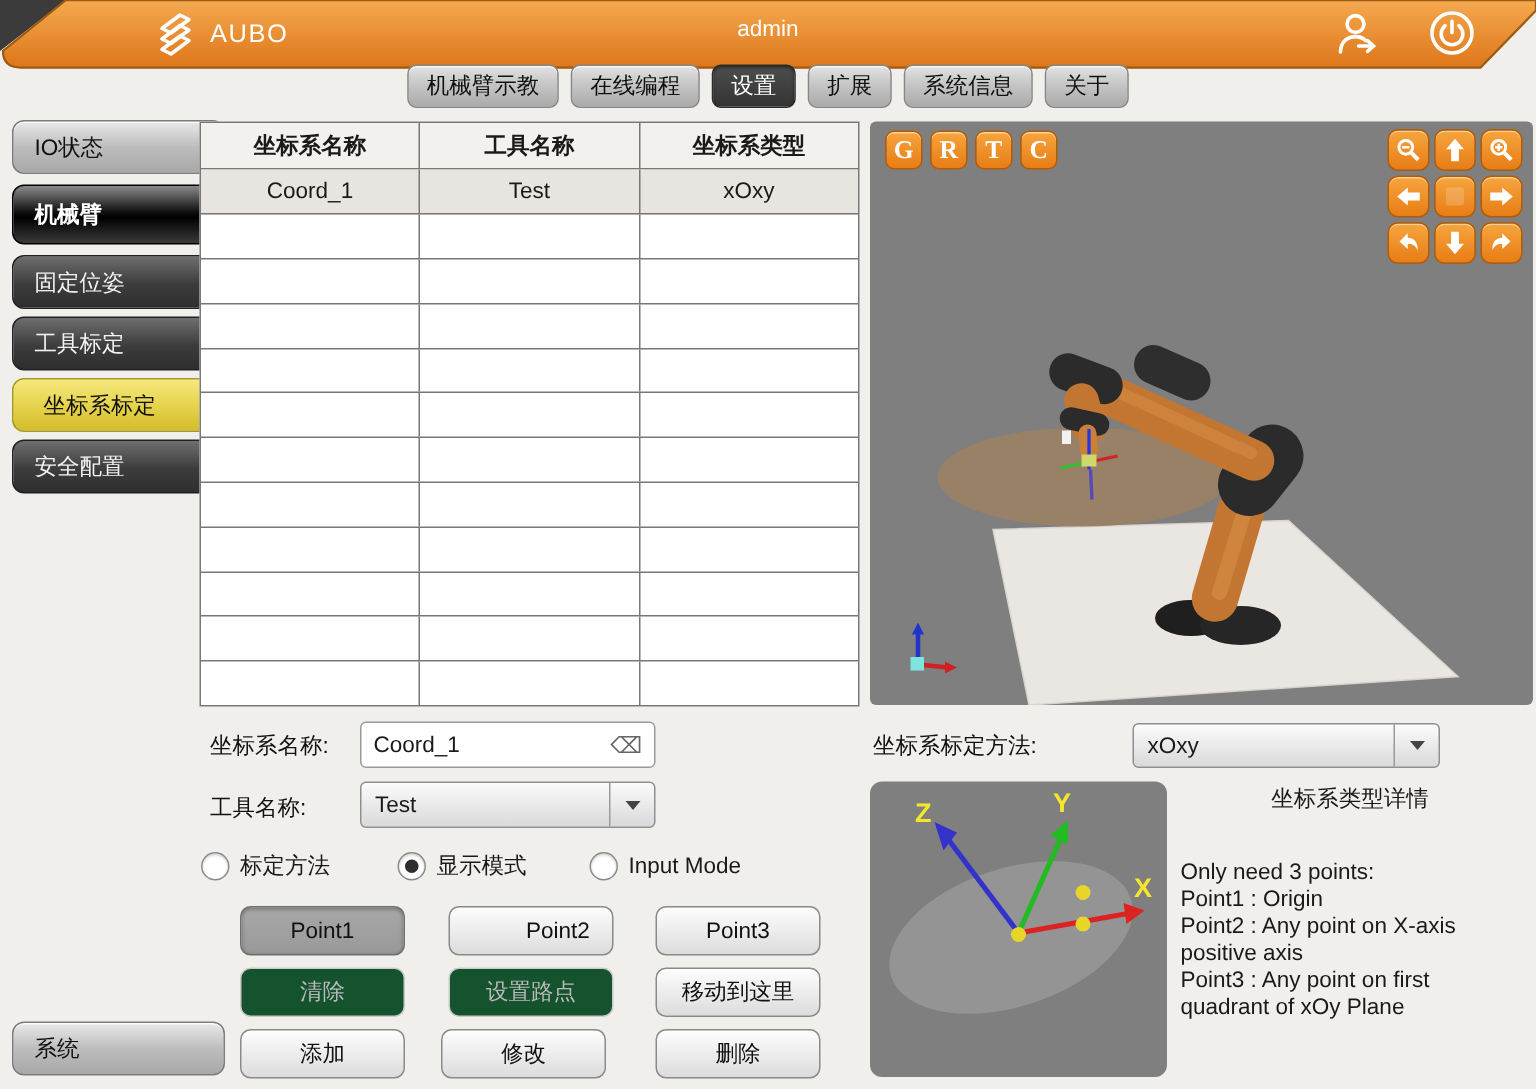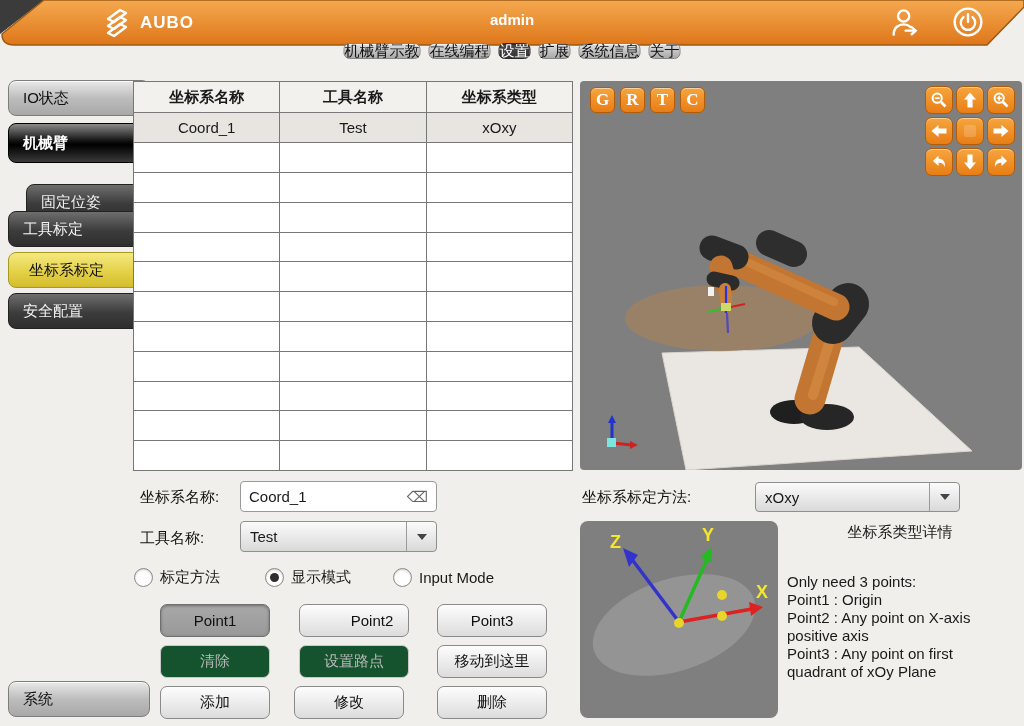--- a/index.html
+++ b/index.html
@@ -4,30 +4,30 @@
 <style>
   * { margin:0; padding:0; box-sizing:border-box; }
   html,body { width:1024px; height:726px; }
   body {
     position:relative; background:#f1efec; overflow:hidden;
     font-family:"Liberation Sans","DejaVu Sans",sans-serif; color:#1a1a1a;
   }
   .abs { position:absolute; }
 
   
-  .header { left:0; top:0; width:1024px; height:46px;font-weight:bold; }
+  .header { left:0; top:0; width:1024px; height:46px; }
   .brand { left:100px; top:8px; display:flex; align-items:center; gap:6px; }
   .brand-text { color:#fff; font-size:17px; letter-spacing:1px; }
   .hdr-title { left:0; right:0; top:11px; text-align:center; color:#fff; font-size:15px; }
   .hdr-icons { right:40px; top:6px; display:flex; gap:30px; }
 
   
   .tabbar { top:43px; left:50%; transform:translateX(-50%); display:flex; gap:8px; }
   .tab {
-    height:16px; padding:0 0; border-radius:6px; border:1px solid #868686;
+    height:29px; padding:0 12px; border-radius:6px; border:1px solid #868686;
     background:linear-gradient(#e2e2e2,#c6c6c6 45%,#aaaaaa);
     font-size:15px; color:#111; display:flex; align-items:center; cursor:pointer;
     box-shadow:inset 0 1px 0 rgba(255,255,255,.7);
   }
   .tab.active {
     background:linear-gradient(#4e4e4e,#333333); color:#fff; border-color:#2a2a2a;
     box-shadow:inset 0 1px 2px rgba(0,0,0,.5);
   }
 
   
@@ -154,21 +154,21 @@
   <div class="tab">机械臂示教</div>
   <div class="tab">在线编程</div>
   <div class="tab active">设置</div>
   <div class="tab">扩展</div>
   <div class="tab">系统信息</div>
   <div class="tab">关于</div>
 </div>
 
 <div class="abs side-btn side-light" style="top:80px;height:36px;">IO状态</div>
 <div class="abs side-btn side-black" style="top:123px;height:40px;">机械臂</div>
-<div class="abs side-btn side-dark" style="top:184px;height:36px;margin-left:18px;">固定位姿</div>
+<div class="abs side-btn side-dark" style="top:170px;height:36px;">固定位姿</div>
 <div class="abs side-btn side-dark" style="top:211px;height:36px;">工具标定</div>
 <div class="abs side-btn side-yellow" style="top:252px;height:36px;">坐标系标定</div>
 <div class="abs side-btn side-dark" style="top:293px;height:36px;">安全配置</div>
 <div class="abs side-btn side-light" style="top:681px;height:36px;">系统</div>
 
 <div class="abs tbl">
   <div class="tbl-row tbl-head" style="flex:1.05;">
     <div class="tbl-cell">坐标系名称</div>
     <div class="tbl-cell">工具名称</div>
     <div class="tbl-cell">坐标系类型</div>

